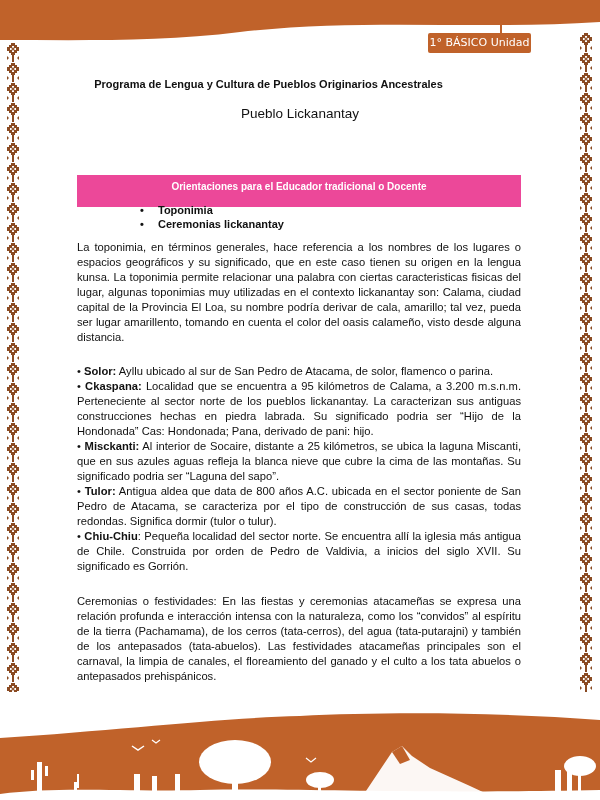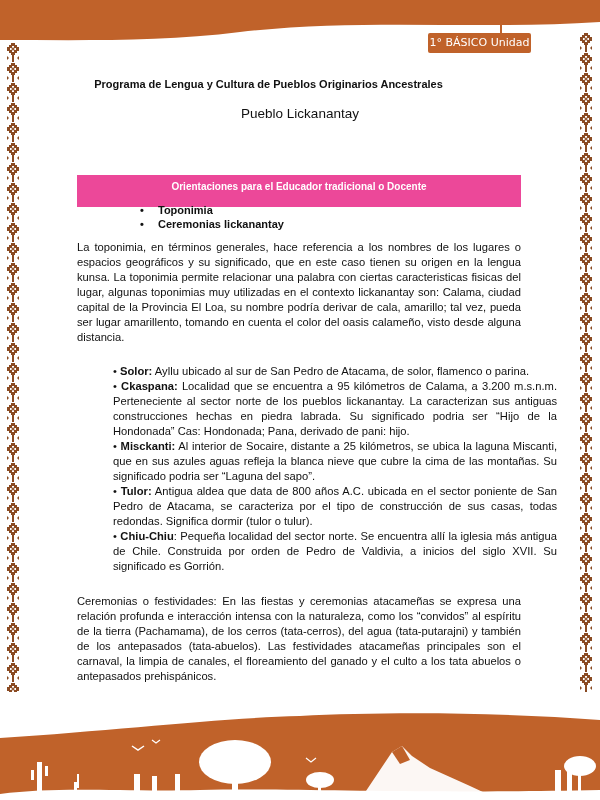--- a/index.html
+++ b/index.html
@@ -49,21 +49,21 @@
     .topics li {
       font-size: 11px; font-weight: bold; line-height: 14px; position: relative; padding-left: 18px;
     }
     .topics li .bullet { position: absolute; left: 0; top: 0; }
     .body-text {
       position: absolute; left: 77px; width: 444px;
       font-size: 11.2px; line-height: 15px; text-align: justify; color: #111;
     }
     .body-text p { margin: 0; }
     .p-intro { top: 240px; }
-    .p-examples { top: 364px; margin-left: 36px; }
+    .p-examples { top: 364px; }
     .p-ceremonies { top: 594px; }
     .bold { font-weight: bold; }
     .bottom-band { position: absolute; left: 0; top: 690px; width: 600px; height: 110px; }
   </style>
 </head>
 <body>
 
 <svg class="top-band" viewBox="0 0 600 48" preserveAspectRatio="none">
   <path d="M0,0 H600 V22 C480,30 360,18 240,32 C160,42 80,40 0,40 Z" fill="#c0622a"></path>
 </svg>

